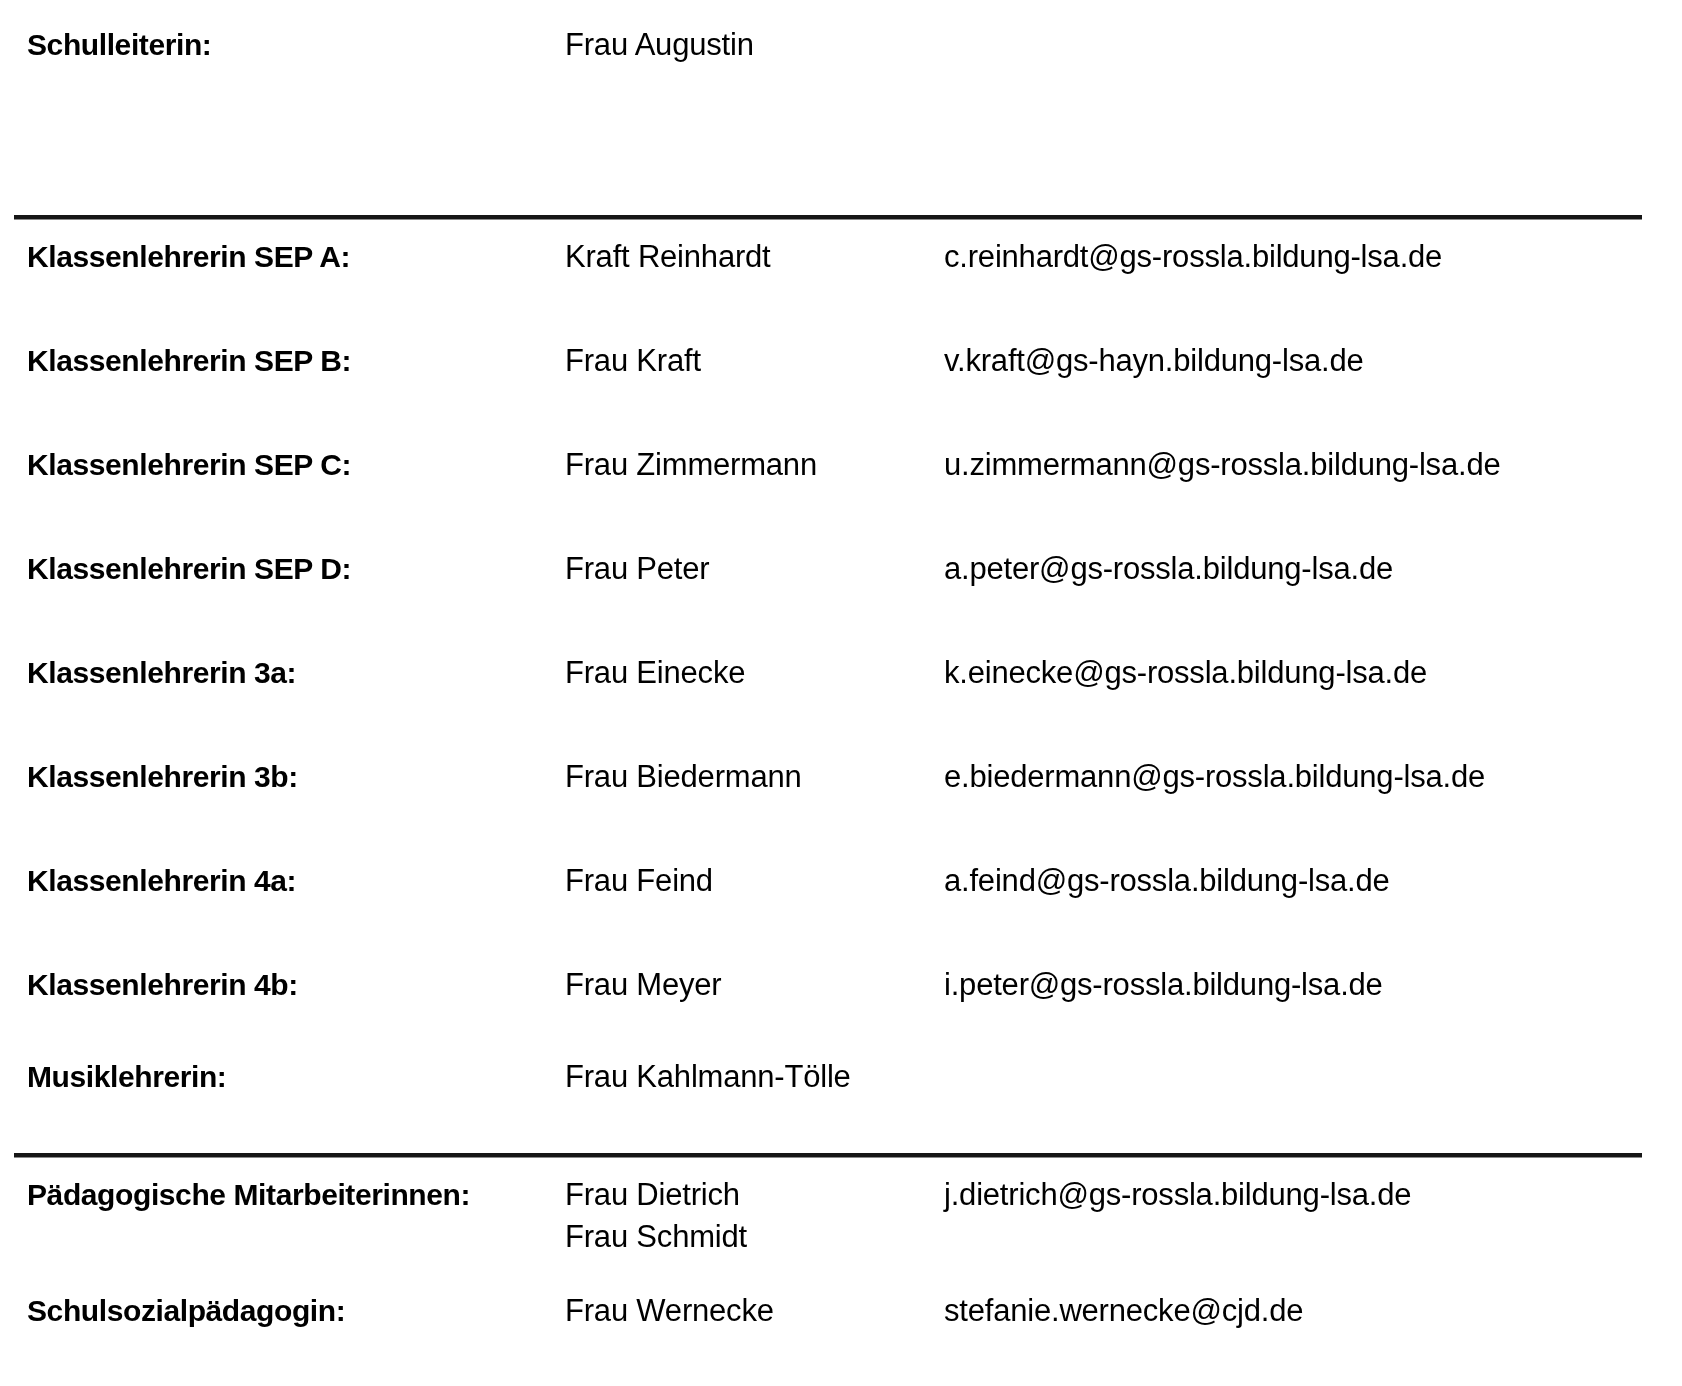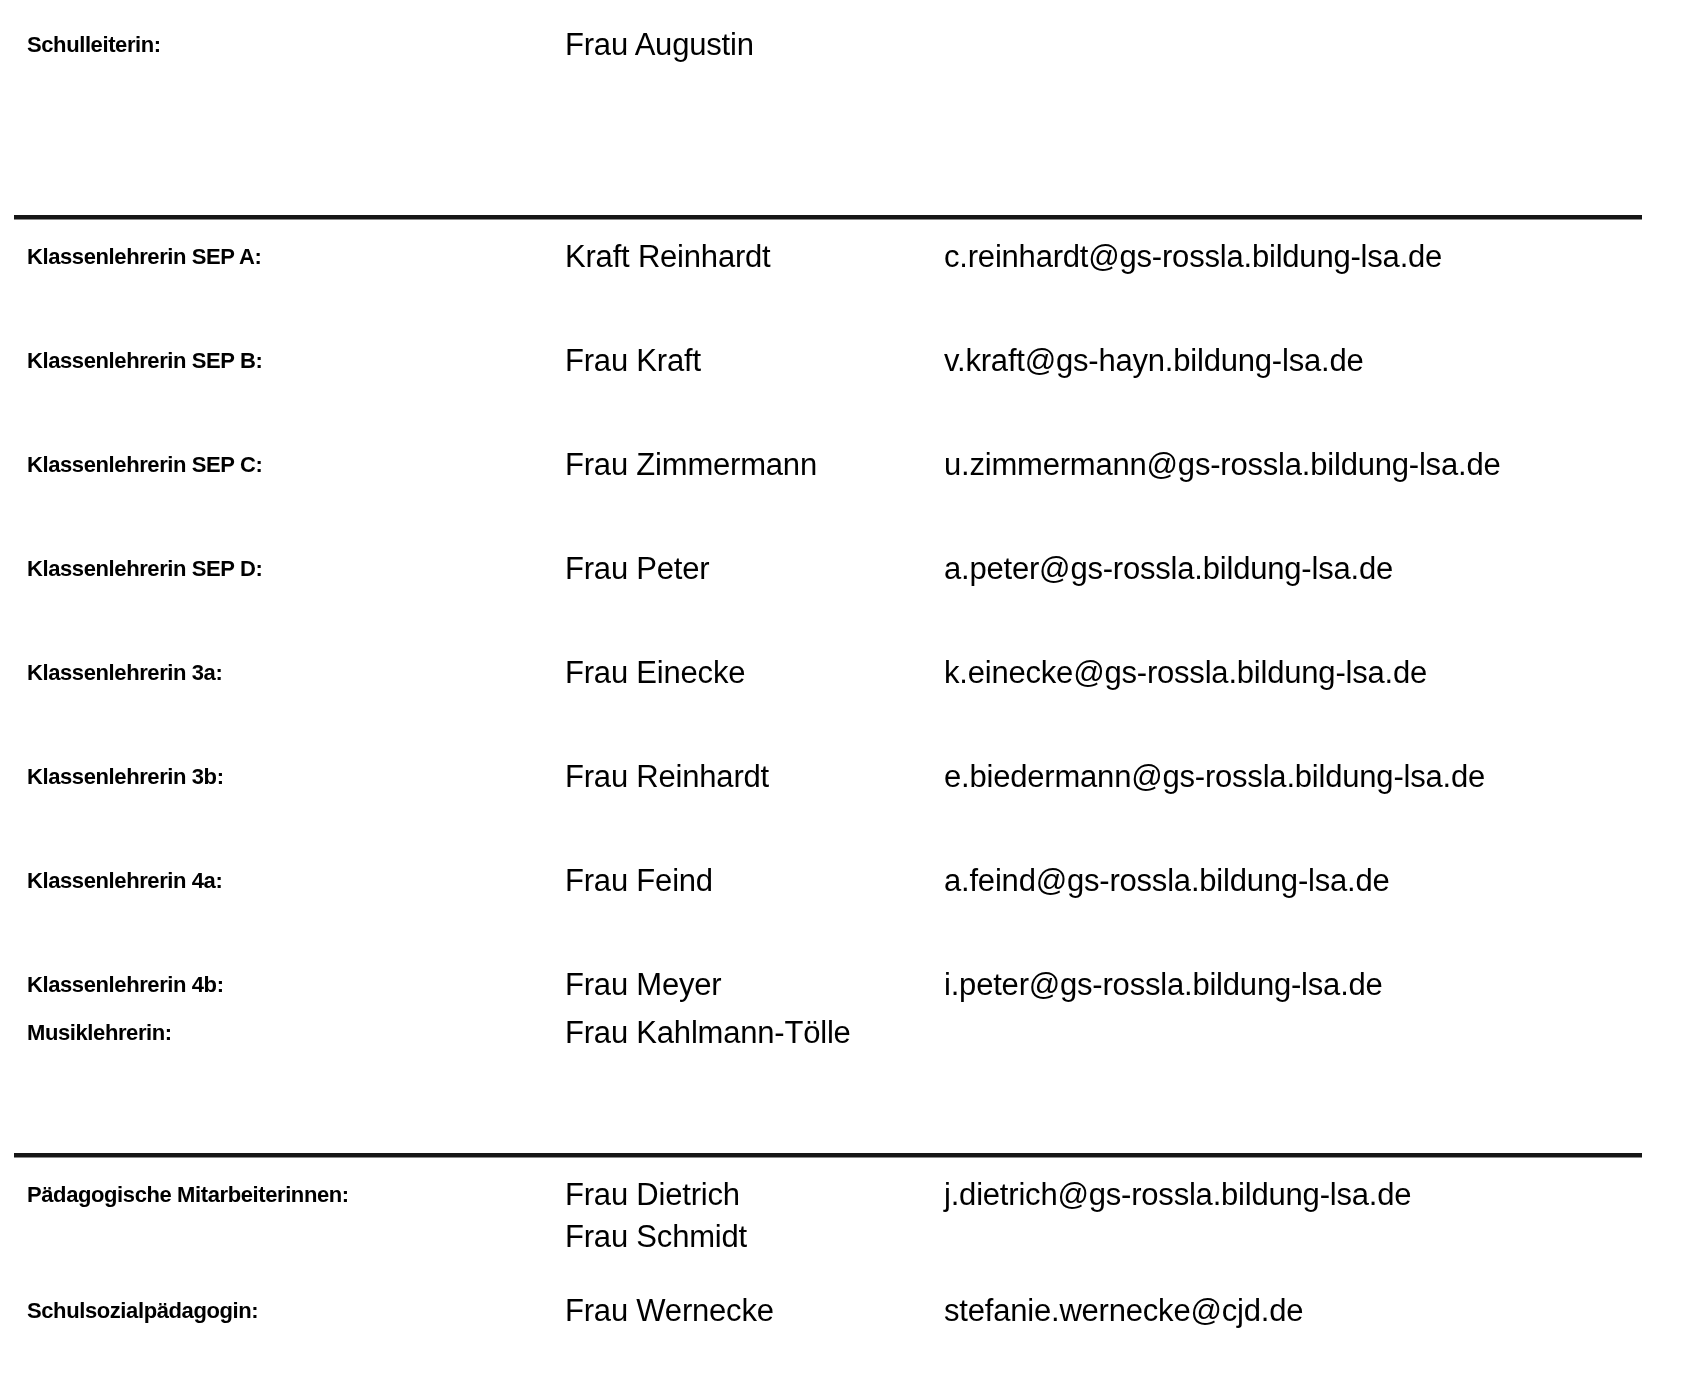--- a/index.html
+++ b/index.html
@@ -26,21 +26,21 @@
     right: 20px;
     display: grid;
     grid-template-columns: 538px 379px auto;
     font-size: 31px;
     line-height: 42px;
     letter-spacing: -0.2px;
   }
   .cell { overflow: visible; white-space: nowrap; }
   .role {
     font-weight: 700;
-    font-size: 22px;
+    font-size: 30px;
     letter-spacing: -0.4px;
   }
   .name-line { display: block; }
   .divider {
     position: absolute;
     left: 14px;
     width: 1628px;
     height: 4px;
     background: #161616;
     border-bottom: 1px solid #8a8a8a;
@@ -84,37 +84,37 @@
   </div>
 
   <div class="row" style="top:652px">
     <div class="cell role">Klassenlehrerin 3a:</div>
     <div class="cell name">Frau Einecke</div>
     <div class="cell email">k.einecke@gs-rossla.bildung-lsa.de</div>
   </div>
 
   <div class="row" style="top:756px">
     <div class="cell role">Klassenlehrerin 3b:</div>
-    <div class="cell name">Frau Reinhardt</div>
+    <div class="cell name">Frau Biedermann</div>
     <div class="cell email">e.biedermann@gs-rossla.bildung-lsa.de</div>
   </div>
 
   <div class="row" style="top:860px">
     <div class="cell role">Klassenlehrerin 4a:</div>
     <div class="cell name">Frau Feind</div>
     <div class="cell email">a.feind@gs-rossla.bildung-lsa.de</div>
   </div>
 
   <div class="row" style="top:964px">
     <div class="cell role">Klassenlehrerin 4b:</div>
     <div class="cell name">Frau Meyer</div>
     <div class="cell email">i.peter@gs-rossla.bildung-lsa.de</div>
   </div>
 
-  <div class="row" style="top:1012px">
+  <div class="row" style="top:1056px">
     <div class="cell role">Musiklehrerin:</div>
     <div class="cell name">Frau Kahlmann-Tölle</div>
   </div>
 
   <div class="divider" style="top:1153px"></div>
 
   <div class="row" style="top:1174px">
     <div class="cell role">Pädagogische Mitarbeiterinnen:</div>
     <div class="cell name">
       <span class="name-line">Frau Dietrich</span>

